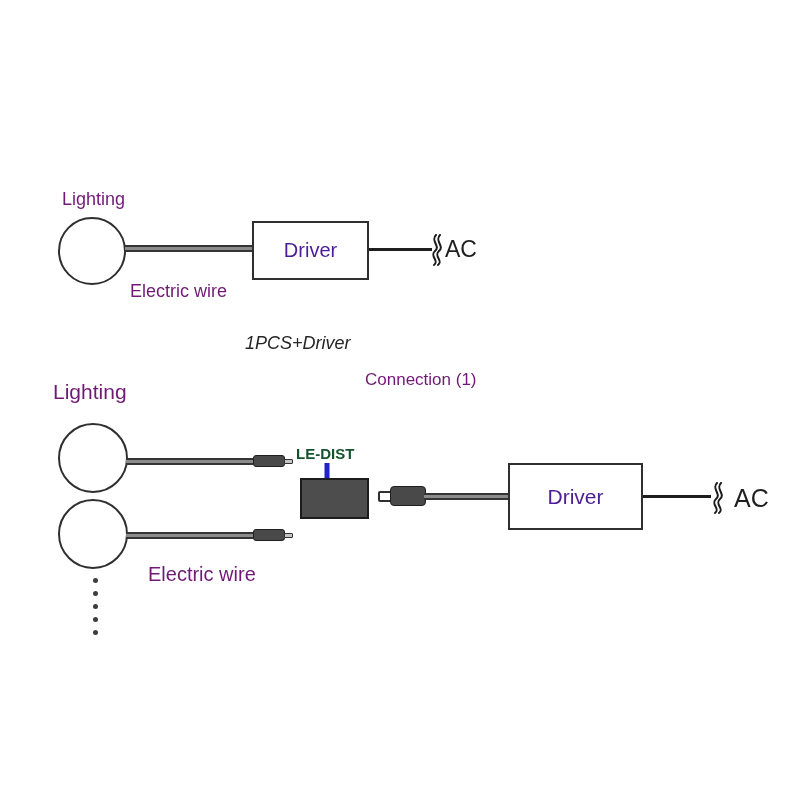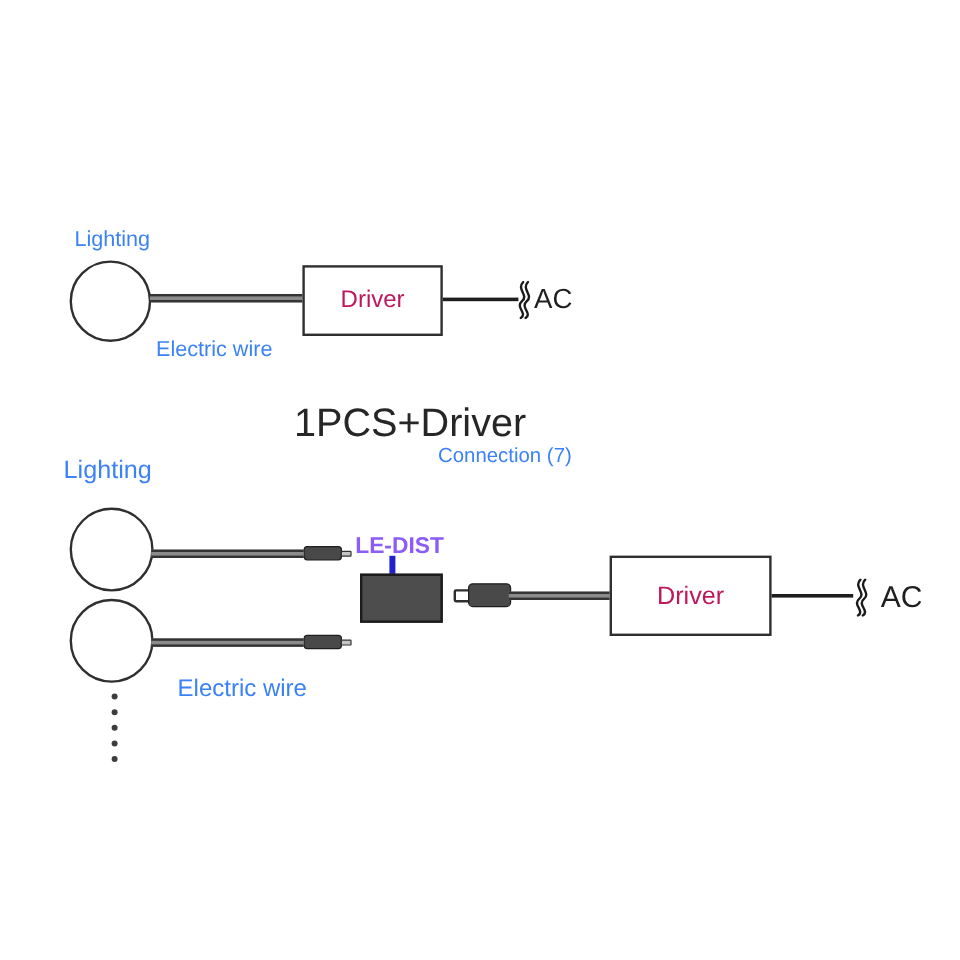--- a/index.html
+++ b/index.html
@@ -1,35 +1,35 @@
 <!DOCTYPE html>
 <html><head>
 <meta charset="utf-8">
 <style>
   html,body{margin:0;padding:0;background:#ffffff;}
   .canvas{
     position:relative;width:800px;height:800px;background:#ffffff;overflow:hidden;
     font-family:"Liberation Sans","DejaVu Sans",sans-serif;color:#2b2b2b;
   }
   .abs{position:absolute;}
-  .label{color:#3b82f6;white-space:nowrap;}
+  .label{color:#701a75;white-space:nowrap;}
   .lamp{
     position:absolute;width:68px;height:68px;border-radius:50%;
     border:2px solid #2f2f2f;background:#ffffff;box-sizing:border-box;
   }
   .wire-thick{
     position:absolute;height:3px;background:#8b8b8b;
     border-top:2px solid #343434;border-bottom:2px solid #343434;
   }
   .wire-thin{position:absolute;height:3px;background:#1e1e1e;}
   .device-box{
     position:absolute;border:2px solid #2f2f2f;background:#ffffff;box-sizing:border-box;
     display:flex;align-items:center;justify-content:center;
   }
-  .device-box .txt{font-size:20px;color:#be185d;}
+  .device-box .txt{font-size:20px;color:#4c1d95;}
   .deco-box{
     position:absolute;background:#4d4d4d;border:2px solid #1c1c1c;box-sizing:border-box;
   }
   .conn-body{
     position:absolute;background:#494949;border:1px solid #1f1f1f;border-radius:3px;box-sizing:border-box;
   }
   .conn-tip-small{
     position:absolute;background:#c4c4c4;border:1px solid #333;box-sizing:border-box;border-radius:1px;
   }
   .conn-tip-big{
@@ -57,23 +57,23 @@
 
   <div class="wire-thin" style="left:369px;top:248px;width:63px;"></div>
 
   <svg class="abs" style="left:428px;top:234px;" width="16" height="32" viewBox="0 0 16 32">
     <path d="M8,1 C2,7 13,12 7,17 C1,22 12,27 6,31" fill="none" stroke="#1a1a1a" stroke-width="2" stroke-linecap="round"></path>
     <path d="M12,1 C6,7 17,12 11,17 C5,22 16,27 10,31" fill="none" stroke="#1a1a1a" stroke-width="2" stroke-linecap="round"></path>
   </svg>
 
   <div class="abs label" style="left:445px;top:236px;font-size:23px;color:#1f1f1f;">AC</div>
 
-  <div class="abs label" style="left:245px;top:333px;font-size:33px;color:#262626;">1PCS+Driver</div>
+  <div class="abs label" style="left:245px;top:333px;font-size:18px;color:#262626;font-style:italic;">1PCS+Driver</div>
 
-  <div class="abs label" style="left:365px;top:370px;font-size:17px;">Connection (7)</div>
+  <div class="abs label" style="left:365px;top:370px;font-size:17px;">Connection (1)</div>
 
   <div class="abs label" style="left:53px;top:380px;font-size:21px;">Lighting</div>
 
   <div class="lamp" style="left:58px;top:423px;width:70px;height:70px;"></div>
   <div class="lamp" style="left:58px;top:499px;width:70px;height:70px;"></div>
 
   <div class="wire-thick" style="left:126px;top:458px;width:127px;"></div>
   <div class="conn-body" style="left:253px;top:455px;width:32px;height:12px;"></div>
   <div class="conn-tip-small" style="left:284px;top:459px;width:9px;height:5px;"></div>
 
@@ -84,21 +84,21 @@
   <div>
     <div class="dot" style="left:93px;top:578px;"></div>
     <div class="dot" style="left:93px;top:591px;"></div>
     <div class="dot" style="left:93px;top:604px;"></div>
     <div class="dot" style="left:93px;top:617px;"></div>
     <div class="dot" style="left:93px;top:630px;"></div>
   </div>
 
   <div class="abs label" style="left:148px;top:563px;font-size:20px;">Electric wire</div>
 
-  <div class="abs label blue-txt" style="left:296px;top:445px;font-size:19px;color:#8b5cf6;">LE-DIST</div>
+  <div class="abs label blue-txt" style="left:296px;top:445px;font-size:15px;color:#14532d;">LE-DIST</div>
 
   <svg class="abs" style="left:316px;top:463px;" width="22" height="45" viewBox="0 0 22 45">
     <rect x="8.5" y="0" width="5" height="25" fill="#2121cd"></rect>
     <polygon points="2,23 20,23 11,44" fill="#2121cd"></polygon>
   </svg>
 
   <div class="deco-box" style="left:300px;top:478px;width:69px;height:41px;"></div>
 
   <div class="abs label" style="left:297px;top:556px;font-size:20px;line-height:26px;">
   </div>

